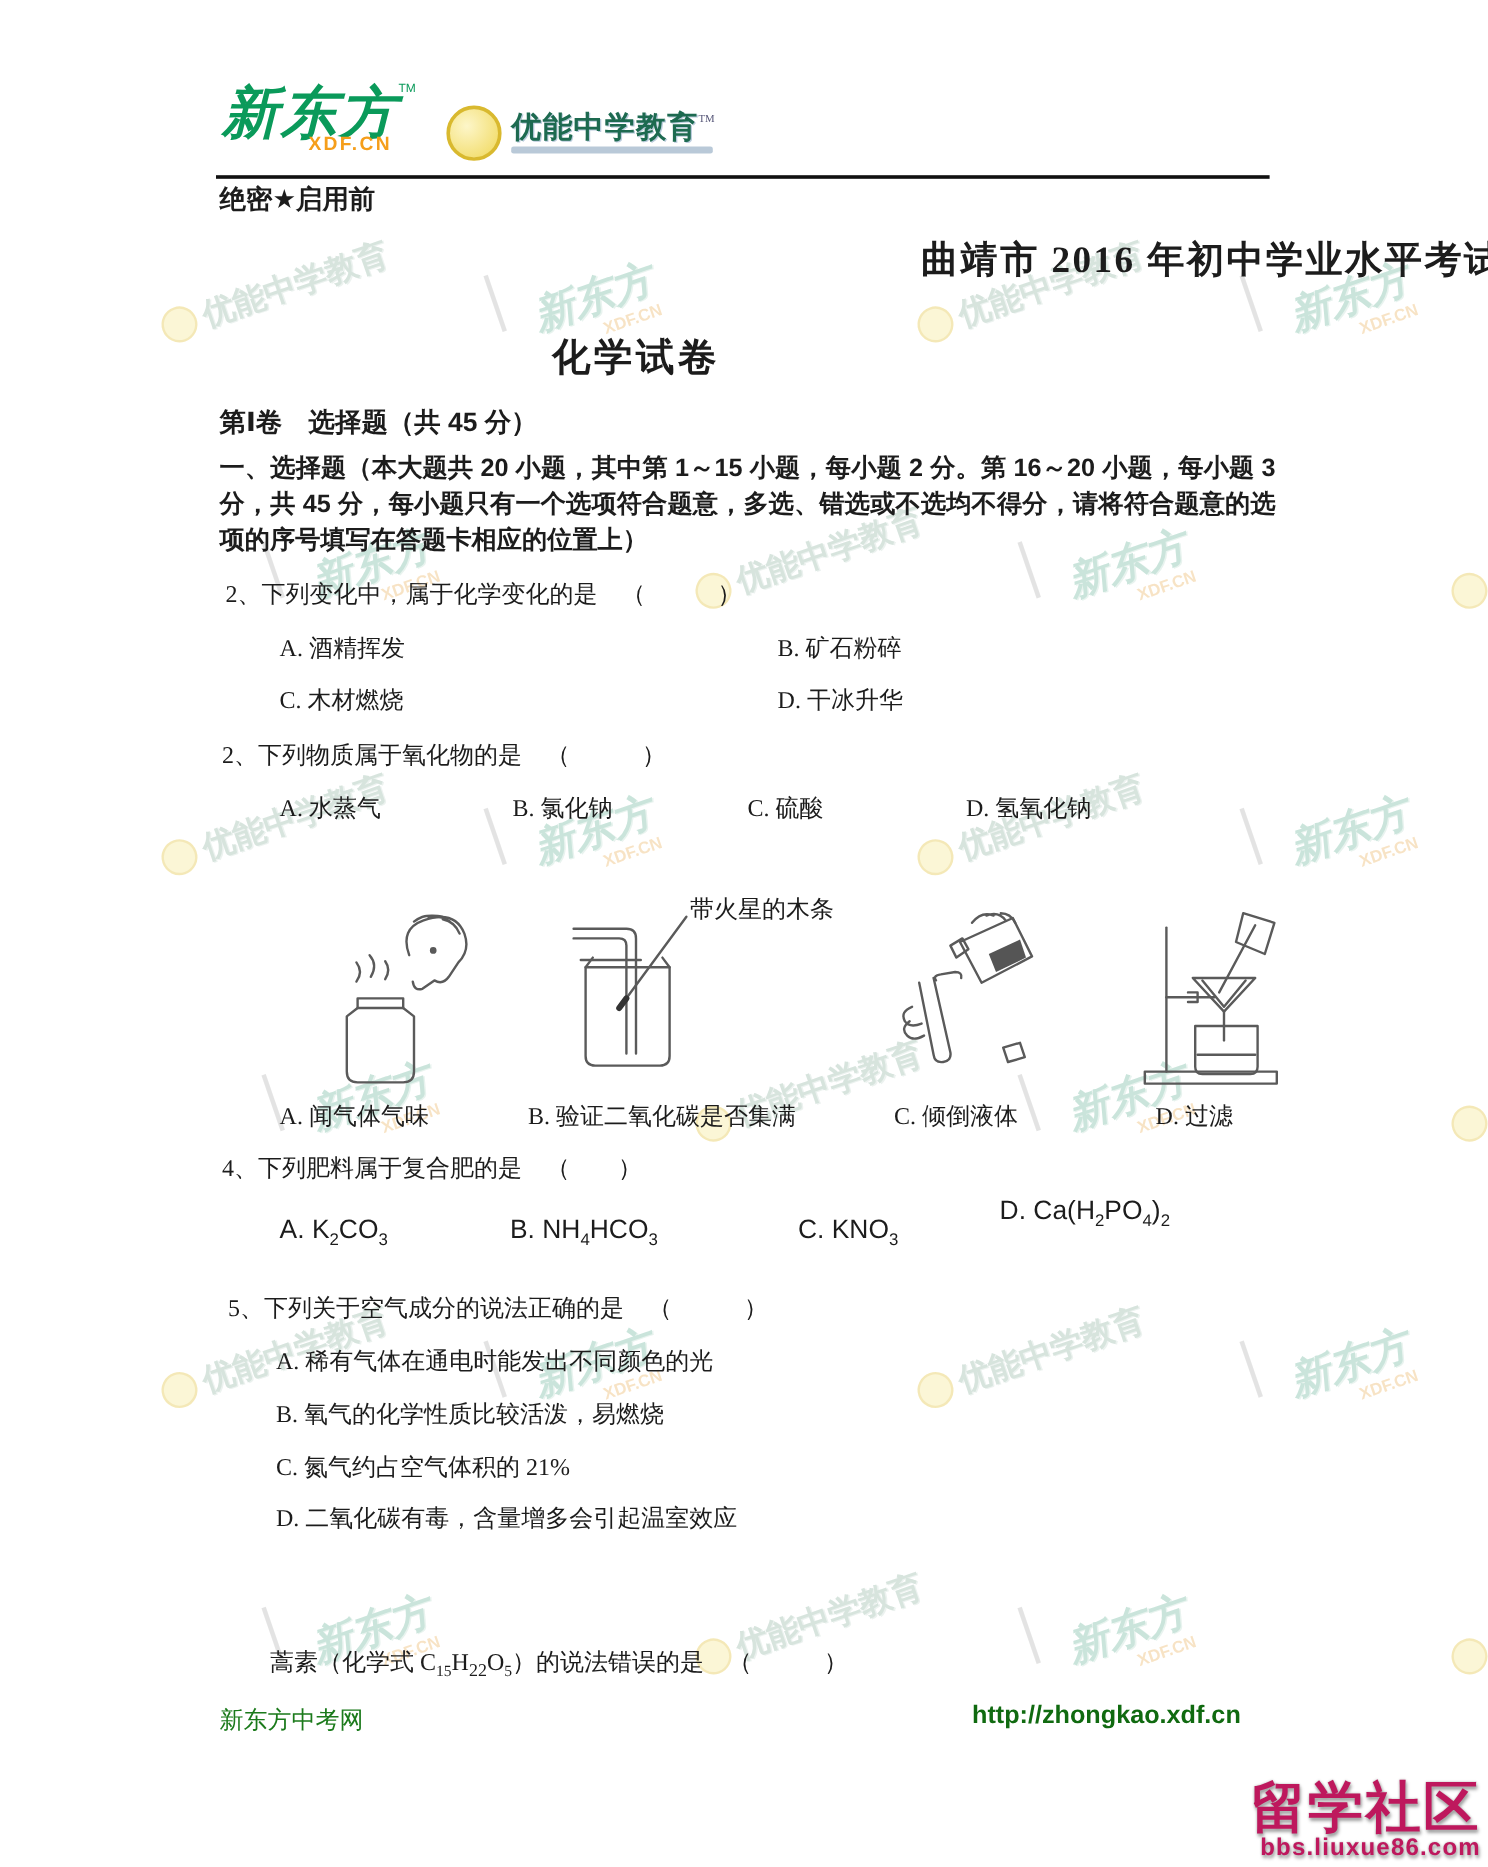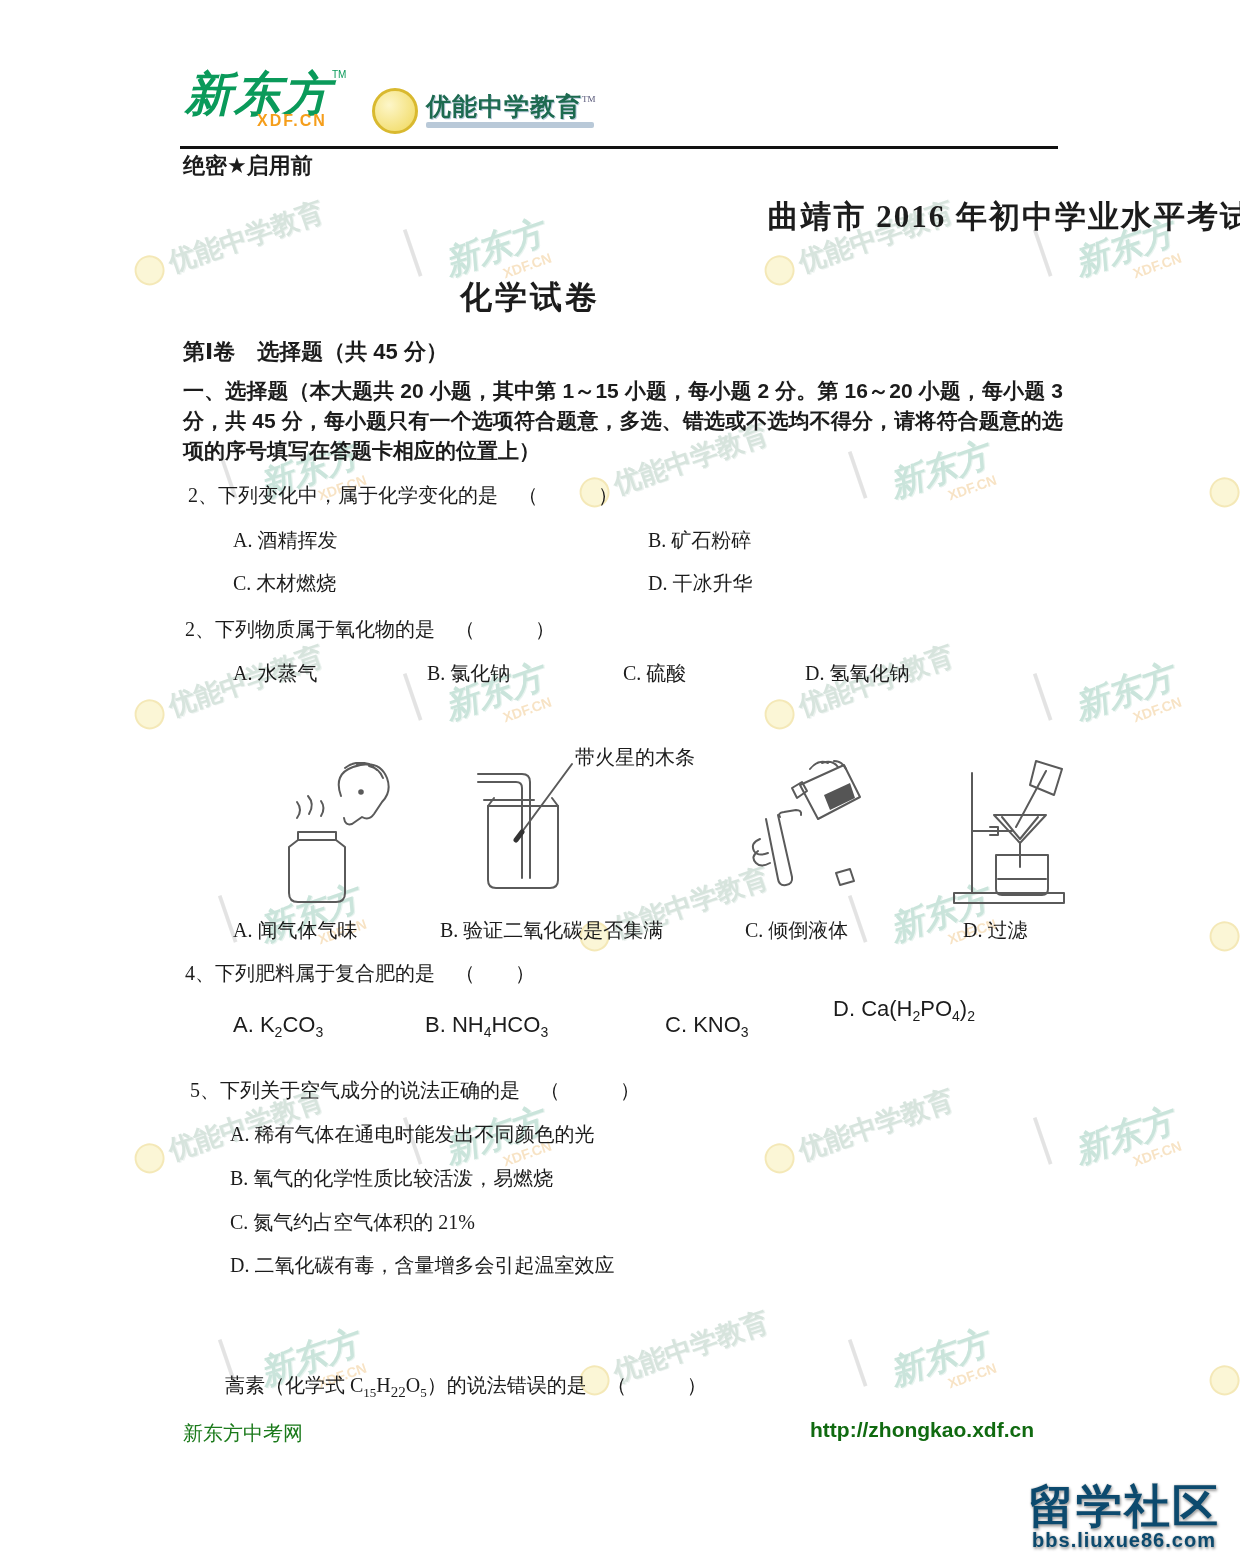--- a/index.html
+++ b/index.html
@@ -37,22 +37,22 @@
   
   .wm-layer{position:absolute;left:0;top:0;width:1240px;height:1556px;z-index:1;overflow:hidden;}
   .wm-tile{position:absolute;transform:rotate(-19deg);opacity:0.55;white-space:nowrap;
            font-family:"Liberation Sans","DejaVu Sans",sans-serif;}
   .wm-xdf-zh{font-size:34px;font-weight:bold;color:#9fcfbe;font-style:italic;text-shadow:1px 1px 0 #d7eae2;}
   .wm-xdf-sub{font-size:14px;font-weight:bold;color:#f2cd96;text-align:right;margin-top:-4px;}
   .wm-yn-circle{display:inline-block;width:26px;height:26px;border-radius:50%;
                 border:2px solid #ecd77e;background:#f8efb6;vertical-align:middle;margin-right:6px;}
   .wm-yn-zh{font-size:27px;font-weight:bold;color:#b7cec3;text-shadow:1px 1px 0 #dde8e3;vertical-align:middle;}
   .wm-div{position:absolute;transform:rotate(-19deg);opacity:0.5;color:#c9c9c9;font-size:54px;font-weight:bold;}
-  .community{right:20px;bottom:4px;z-index:3;text-align:center;
-             font-family:"Liberation Sans","DejaVu Sans",sans-serif;font-weight:bold;color:#0c4a6e;
+  .community{right:6px;bottom:4px;z-index:3;text-align:right;
+             font-family:"Liberation Sans","DejaVu Sans",sans-serif;font-weight:bold;color:#be185d;
              text-shadow:0 0 2px #b5b5b5,1px 2px 3px #9a9a9a;}
   .community-big{font-size:46px;letter-spacing:2px;line-height:1;}
   .community-sub{font-size:20px;letter-spacing:1px;}
 </style>
 </head>
 <body>
 
 <div class="page">
 
   <div class="wm-layer" id="wm-layer">

